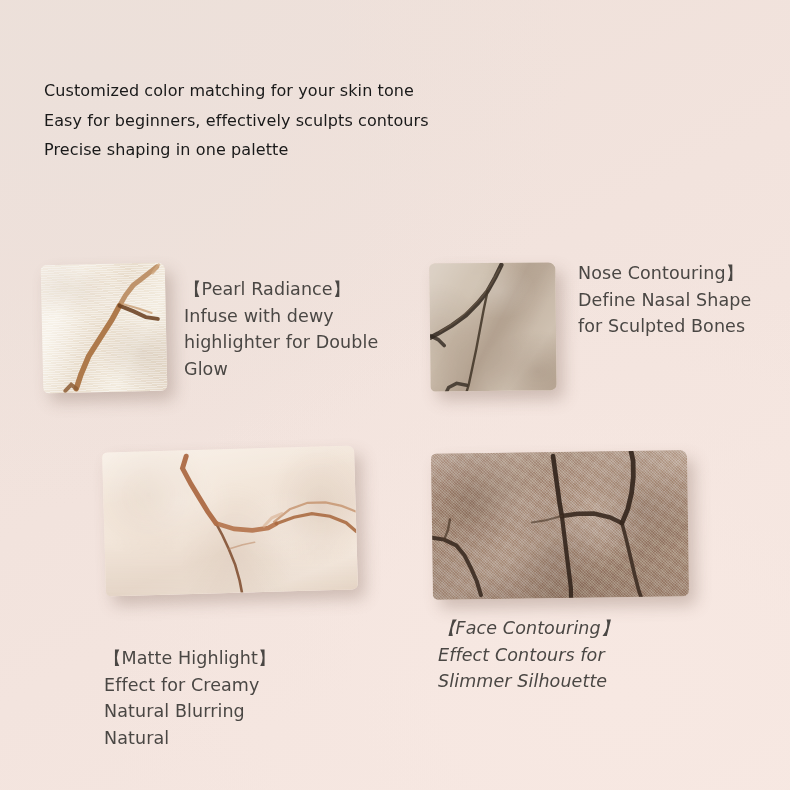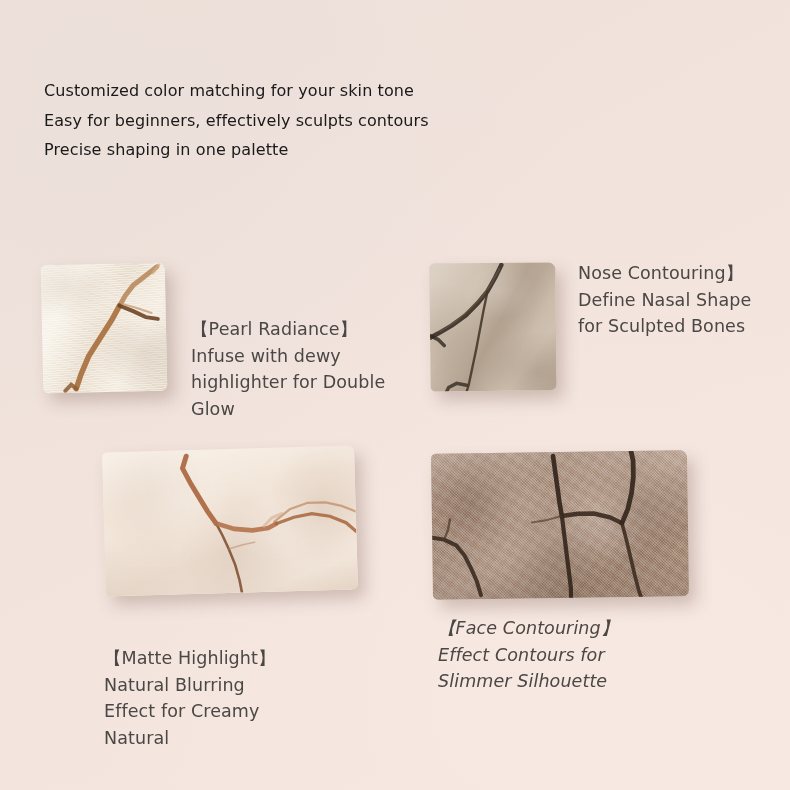--- a/index.html
+++ b/index.html
@@ -42,21 +42,21 @@
     position: absolute;
     color: #4a4744;
     font-size: 17.5px;
     line-height: 26.5px;
     letter-spacing: 0.1px;
     white-space: nowrap;
   }
   .caption .ttl { display: block; }
   .caption .ln  { display: block; }
 
-  .cap-pearl { left: 191px; top: 276px; margin-top: 40px; }
+  .cap-pearl { left: 184px; top: 276px; }
   .cap-nose  { left: 578px; top: 260px; }
   .cap-matte { left: 104px; top: 645px; }
   .cap-face  { left: 438px; top: 615px; font-style: italic; }
 
   
   .swatch {
     position: absolute;
     overflow: visible;
   }
   .swatch .body {
@@ -218,22 +218,22 @@
         <path d="M172 76 L190 70 L208 67 L226 70 L242 77 L252 86" fill="none" stroke="#a9693f" stroke-width="3.2" stroke-linecap="round" opacity="0.88"></path>
         <path d="M170 74 L186 62 L204 56 L222 56 L238 60 L252 66" fill="none" stroke="#c08a62" stroke-width="2.2" stroke-linecap="round" opacity="0.72"></path>
         <path d="M160 78 L168 70 L178 66" fill="none" stroke="#d9b092" stroke-width="3" stroke-linecap="round" opacity="0.62"></path>
         <path d="M124 100 L138 96 L150 94" fill="none" stroke="#b8825c" stroke-width="1.6" stroke-linecap="round" opacity="0.5"></path>
       </svg>
     </div>
   </div>
 
   <div class="caption cap-matte">
     <span class="ttl">【Matte Highlight】</span>
+    <span class="ln">Effect for Creamy</span>
     <span class="ln">Natural Blurring</span>
-    <span class="ln">Effect for Creamy</span>
     <span class="ln">Natural</span>
   </div>
 
   <div class="swatch sw-face" style="left:432px; top:452px; width:256px; height:146px; transform:rotate(-0.8deg);">
     <div class="shadow"></div>
     <div class="body">
       <div class="weave"></div>
       <div class="folds" style="background:
              radial-gradient(ellipse 30% 55% at 16% 32%, rgba(88,62,48,0.28), rgba(88,62,48,0) 72%),
              radial-gradient(ellipse 26% 60% at 48% 70%, rgba(82,58,45,0.26), rgba(82,58,45,0) 74%),

